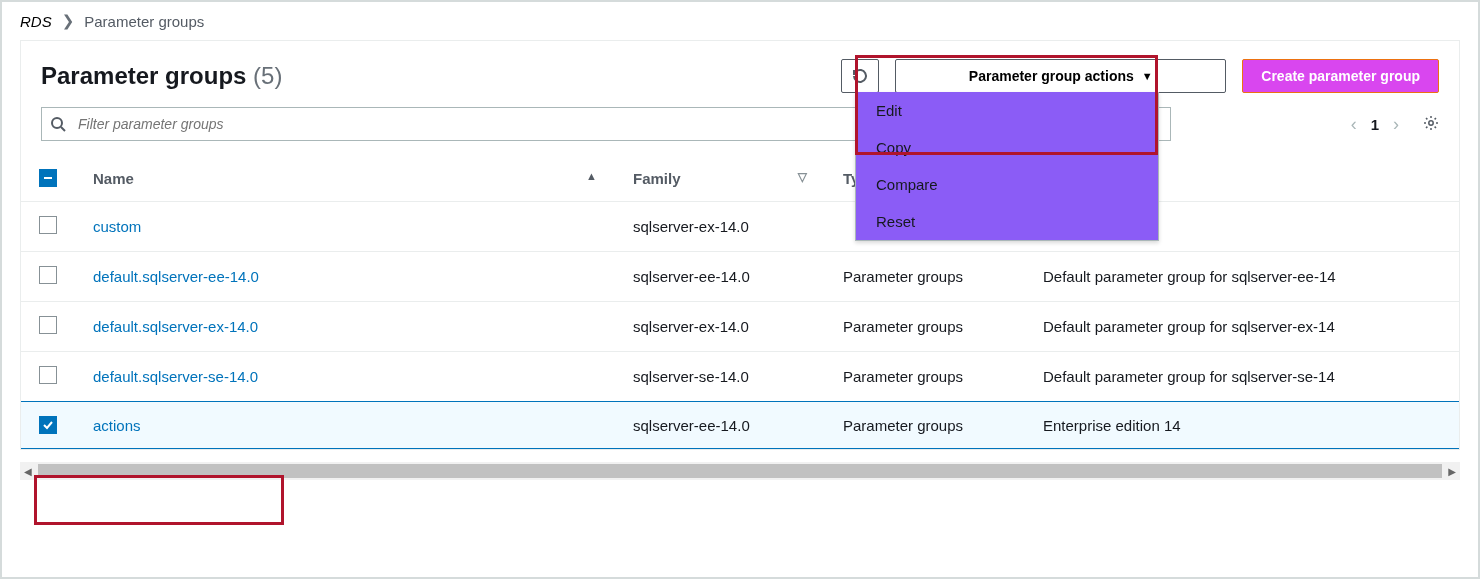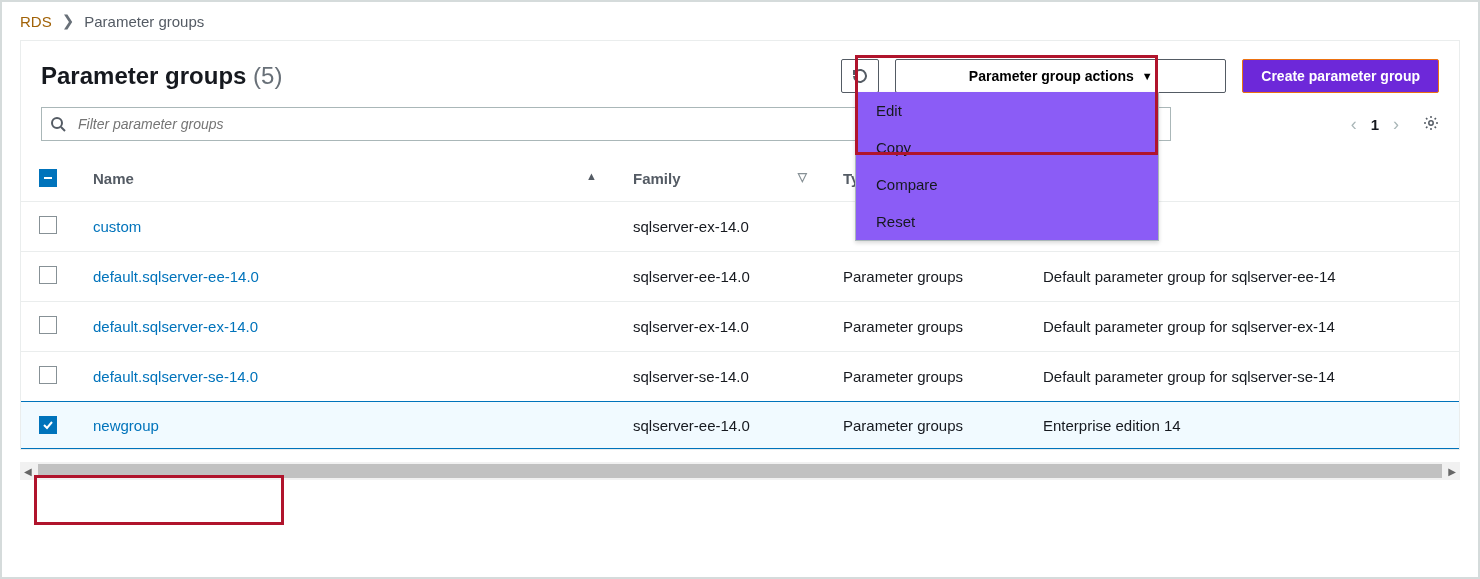--- a/index.html
+++ b/index.html
@@ -17,21 +17,21 @@
     position: relative;
     overflow: hidden;
   }
   .breadcrumb {
     display: flex;
     align-items: center;
     font-size: 15px;
     margin-bottom: 10px;
     gap: 10px;
   }
-  .breadcrumb a { color: #a16207; text-decoration: none; }
+  .breadcrumb a { color: #000000; text-decoration: none; font-style: italic; }
   .breadcrumb .sep { color: #687078; }
   .breadcrumb .current { color: #545b64; }
   .panel {
     border: 1px solid #eaeded;
     background: #fff;
     padding: 18px 0 0 0;
     position: relative;
   }
   .panel-header {
     display: flex;
@@ -49,21 +49,21 @@
     font-size: 14px;
     font-weight: 700;
     border-radius: 2px;
     cursor: pointer;
     display: inline-flex;
     align-items: center;
     gap: 8px;
     height: 34px;
   }
   .btn.primary {
-    background: #6d28d9;
+    background: #d946ef;
     border-color: #ec7211;
     color: #fff;
   }
   .btn.icon-only { padding: 6px 10px; width: 38px; justify-content: center;}
   .filter-row {
     display: flex;
     align-items: center;
     gap: 20px;
     padding: 0 20px 14px 20px;
   }
@@ -290,21 +290,21 @@
               <td class="col-family">sqlserver-se-14.0</td>
               <td class="col-type">Parameter groups</td>
               <td>Default parameter group for sqlserver-se-14</td>
             </tr>
             <tr class="row-selected">
               <td class="col-cb"><span class="cb checked">
                   <svg width="12" height="12" viewBox="0 0 12 12">
                     <path d="M2 6l3 3 5-6" stroke="#fff" stroke-width="2" fill="none"></path>
                   </svg>
                 </span></td>
-              <td class="col-name"><a href="#" class="name-link">newgroup</a></td>
+              <td class="col-name"><a href="#" class="name-link">actions</a></td>
               <td class="col-family">sqlserver-ee-14.0</td>
               <td class="col-type">Parameter groups</td>
               <td>Enterprise edition 14</td>
             </tr>
           </tbody>
       </table>
     </div>
 
     <div class="dropdown">
       <div class="item">Edit</div>

